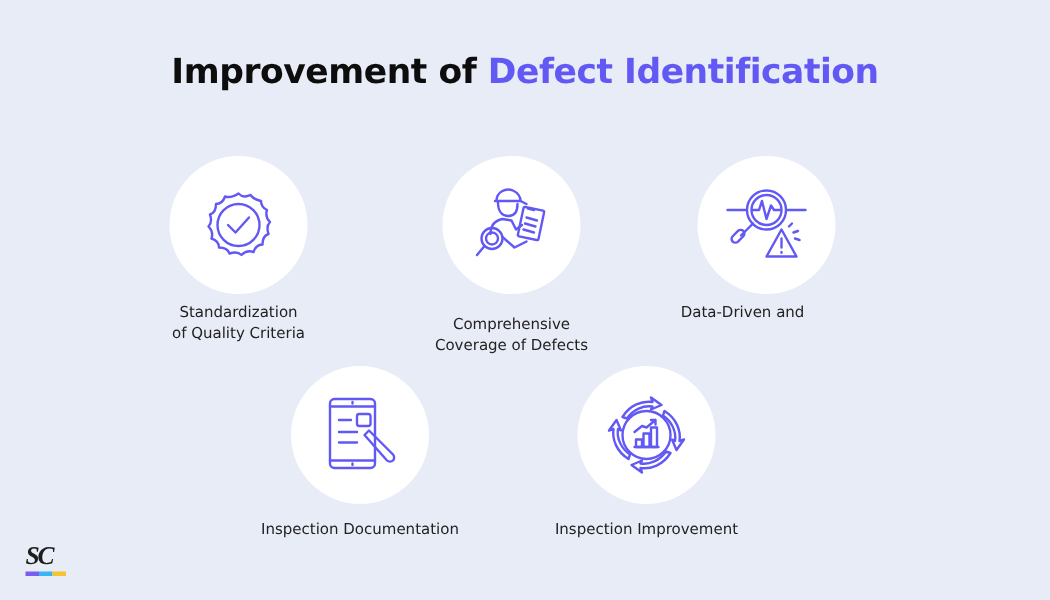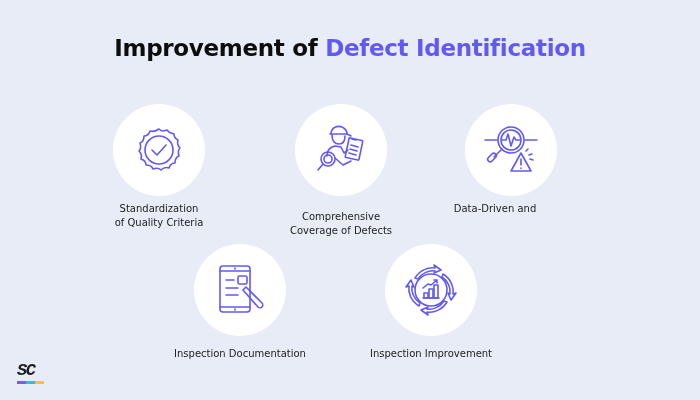--- a/index.html
+++ b/index.html
@@ -3,21 +3,21 @@
 <meta charset="utf-8">
 <style>
   html,body{margin:0;padding:0;}
   body{width:700px;height:400px;background:#e8ecf6;position:relative;overflow:hidden;font-family:"DejaVu Sans","Liberation Sans",sans-serif;}
   .title{position:absolute;left:0;top:35px;width:700px;text-align:center;font-family:"DejaVu Sans",sans-serif;font-weight:bold;font-size:23px;letter-spacing:-0.3px;color:#0d0d0d;}
   .title .accent{color:#6259f5;}
   .circle{position:absolute;width:92px;height:92px;border-radius:50%;background:#ffffff;}
   .circle svg{position:absolute;left:16px;top:16px;width:60px;height:60px;}
   .label{position:absolute;text-align:center;font-size:10px;font-weight:normal;color:#222;line-height:14px;white-space:nowrap;transform:translateX(-50%);}
   .logo{position:absolute;left:17px;top:362px;width:32px;height:24px;}
-  .logo-text{font-family:Liberation Mono, monospace;font-weight:bold;font-size:17px;color:#1c1c1c;letter-spacing:-1.5px;font-style:italic;line-height:18px;}
+  .logo-text{font-family:Liberation Serif, serif;font-weight:bold;font-size:17px;color:#1c1c1c;letter-spacing:-1.5px;font-style:italic;line-height:18px;}
   .logo-bar{display:flex;margin-top:1px;}
   .logo-bar span{display:block;height:3px;width:9px;}
 </style>
 </head>
 <body>
 
 <div class="title"><span>Improvement of </span><span class="accent">Defect Identification</span></div>
 
 <div class="circle" style="left:113px;top:104px;">
   <svg viewBox="0 0 60 60" fill="none" stroke="#6259f5" stroke-width="1.6" stroke-linecap="round" stroke-linejoin="round">

